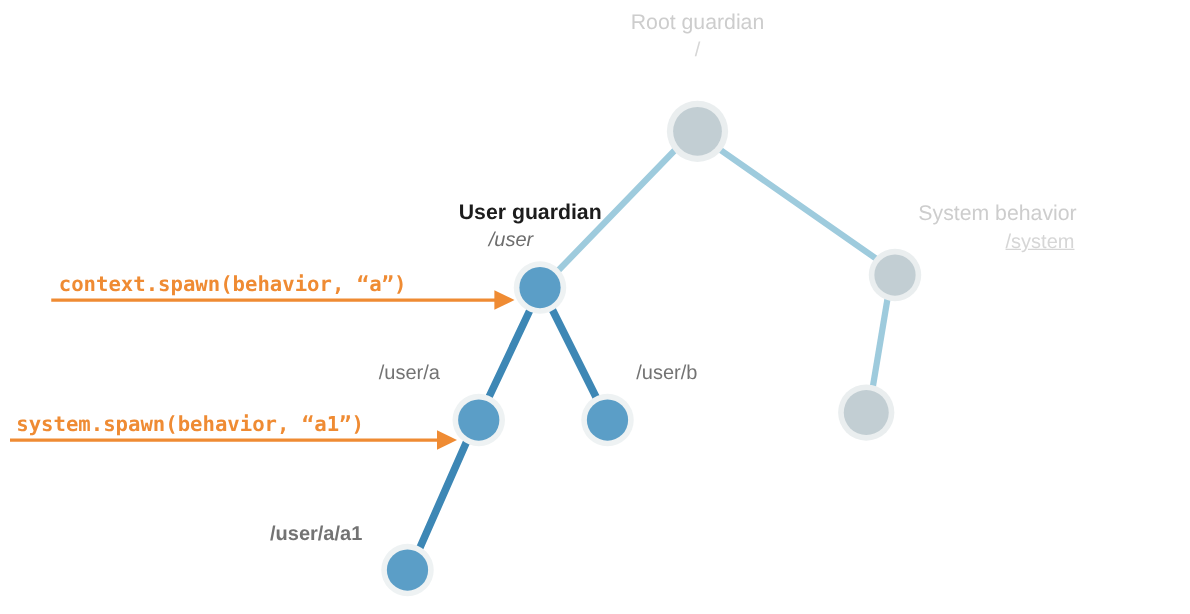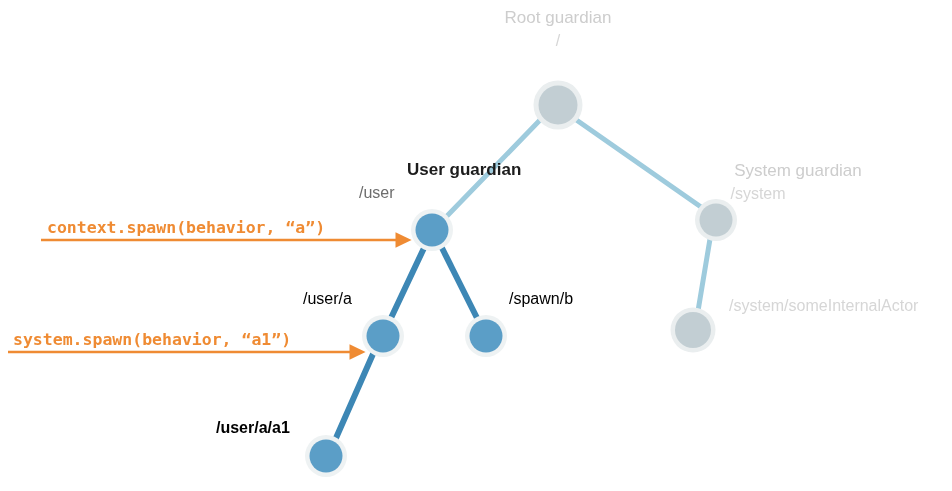--- a/index.html
+++ b/index.html
@@ -36,21 +36,21 @@
     font-weight: 400;
   }
   .lbl-title.bold {
     font-weight: 700;
     color: #1c1c1c;
   }
   .lbl-path {
     font-size: 16px;
     font-weight: 400;
   }
-  .c-dark   { color: #000000; }
+  .c-dark   { color: #737373; }
   .c-faint  { color: #cdcdcd; }
   .c-faint2 { color: #d6d6d6; }
   .c-mid    { color: #6d6d6d; }
   .code-lbl {
     position: absolute;
     white-space: nowrap;
     font-family: "DejaVu Sans Mono", "Liberation Mono", monospace;
     font-size: 16.5px;
     letter-spacing: 0px;
     color: #ef8b33;
@@ -121,31 +121,30 @@
 
     <g>
       <line x1="41" y1="240" x2="396" y2="240" stroke="#ef8b33" stroke-width="2.6" marker-end="url(#arrowhead-orange)"></line>
       <line x1="8" y1="352" x2="350" y2="352" stroke="#ef8b33" stroke-width="2.6" marker-end="url(#arrowhead-orange)"></line>
     </g>
   </svg>
 
   <div class="lbl lbl-title c-faint center-x" style="left:558px; top:8px;" id="root-title">Root guardian</div>
   <div class="lbl lbl-path c-faint2 center-x" style="left:558px; top:32px;" id="root-path">/</div>
 
-  <div class="lbl lbl-title bold c-dark" style="left:367px; top:160px;margin-left:40px;" id="user-title">User guardian</div>
-  <div class="lbl lbl-path c-mid" style="left:359px; top:184px;" id="user-path">/user</div>
+  <div class="lbl lbl-title bold c-dark" style="left:367px; top:160px;" id="user-title">User guardian</div>
+  <div class="lbl lbl-path c-mid" style="left:391px; top:184px;font-style:italic;" id="user-path">/user</div>
 
-  <div class="lbl lbl-title c-faint center-x" style="left:798px; top:161px;" id="system-title">System guardian</div>
-  <div class="lbl lbl-path c-faint2 center-x" style="left:758px; top:185px;" id="system-path">/system</div>
+  <div class="lbl lbl-title c-faint center-x" style="left:798px; top:161px;" id="system-title">System behavior</div>
+  <div class="lbl lbl-path c-faint2 center-x" style="left:832px; top:185px;text-decoration:underline;" id="system-path">/system</div>
 
   <div class="lbl lbl-path c-dark" style="left:303px; top:290px;">/user/a</div>
 
-  <div class="lbl lbl-path c-dark" style="left:509px; top:290px;">/spawn/b</div>
+  <div class="lbl lbl-path c-dark" style="left:509px; top:290px;">/user/b</div>
 
-  <div class="lbl lbl-path c-faint2" style="left:729px; top:297px;">/system/someInternalActor</div>
 
   <div class="lbl lbl-path c-dark" style="left:216px; top:419px;font-weight:bold;">/user/a/a1</div>
 
   <div class="code-lbl" style="left:47px; top:218px;">context.spawn(behavior, “a”)</div>
 
   <div class="code-lbl" style="left:13px; top:330px;">system.spawn(behavior, “a1”)</div>
 
 </div>
 
 </body></html>

